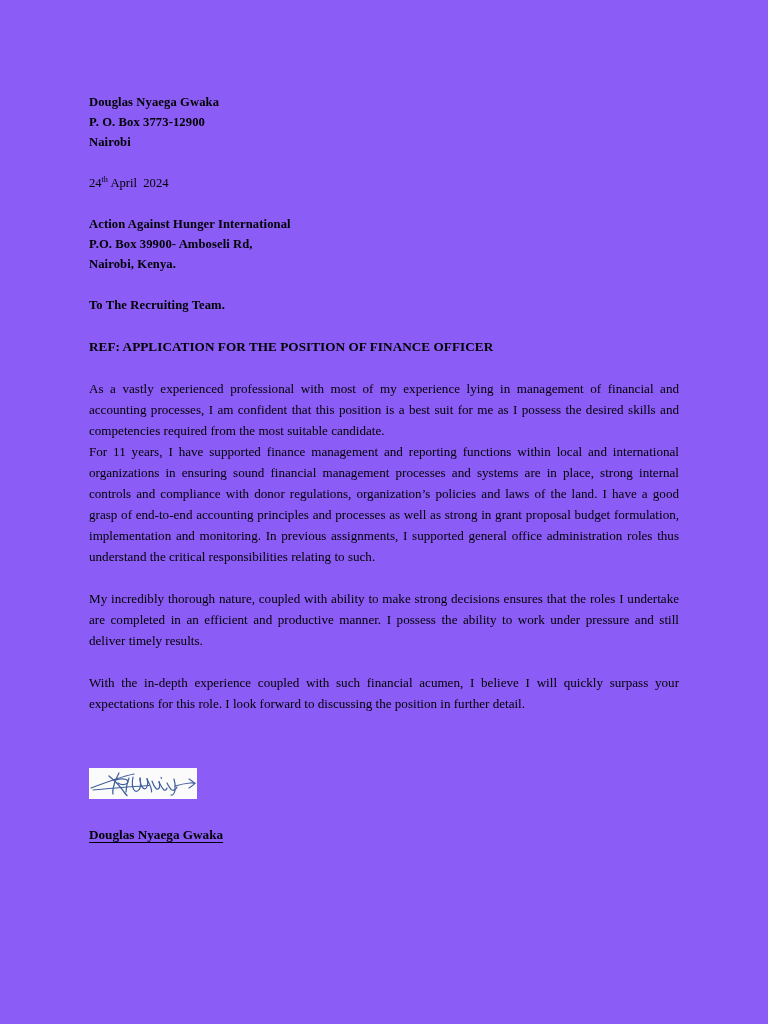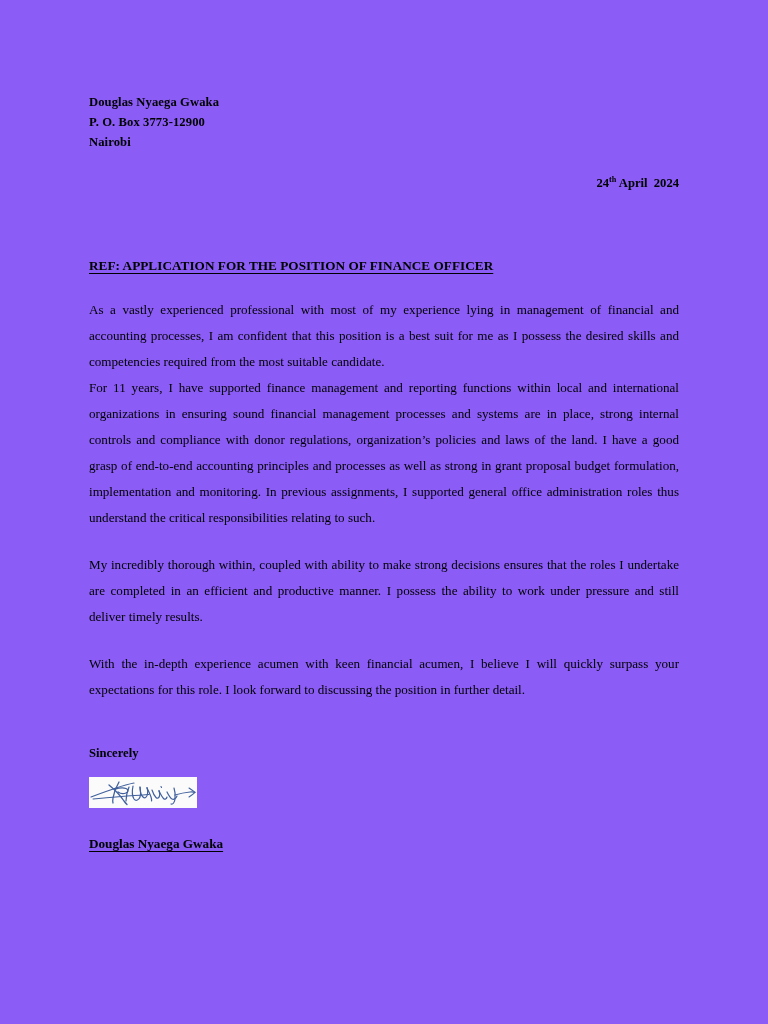--- a/index.html
+++ b/index.html
@@ -35,42 +35,41 @@
   }
 
   .spacer-sm { height: 20px; }
   .spacer-md { height: 21px; }
   .spacer-body { height: 21px; }
 
   
   .addr-block { margin: 0; }
 
   
-  .date-line { font-weight: bold; font-size: 12.6px; line-height: 20.2px; white-space: pre; text-align: right; }
+  .date-line { font-weight: normal; font-size: 12.6px; line-height: 20.2px; white-space: pre; }
   .date-line sup {
     font-size: 8.2px;
     vertical-align: super;
     line-height: 0;
   }
 
   
   .subject {
     font-weight: bold;
     font-size: 13.2px;
     line-height: 20px;
-    text-decoration: underline;
     text-underline-offset: 2.5px;
     letter-spacing: 0.05px;
     display: inline-block;
   }
 
   
   .para {
     font-size: 13.1px;
-    line-height: 26px;
+    line-height: 21px;
     text-align: justify;
     text-justify: inter-word;
     margin: 0;
     width: 590px;
   }
   .para + .para { margin-top: 0; font-family: Liberation Serif, serif; }
 
   
   .closing {
     font-weight: bold;
@@ -108,46 +107,51 @@
       <div class="bold-line">P. O. Box 3773-12900</div>
       <div class="bold-line">Nairobi</div>
     </div>
 
     <div class="spacer-sm"></div>
 
     <div class="date-line"><span>24</span><sup>th</sup><span> April  2024</span></div>
 
     <div class="spacer-md"></div>
 
+    <div class="addr-block">
+      <div class="bold-line">Action Against Hunger International</div>
+      <div class="bold-line">P.O. Box 39900- Amboseli Rd,</div>
+      <div class="bold-line">Nairobi, Kenya.</div>
+    </div>
 
     <div class="spacer-md"></div>
 
+    <div class="bold-line">To The Recruiting Team.</div>
 
     <div class="spacer-md"></div>
 
     <div>
       <span class="subject">REF: APPLICATION FOR THE POSITION OF FINANCE OFFICER</span>
     </div>
 
     <div class="spacer-body"></div>
 
     <p class="para">As a vastly experienced professional with most of my experience lying in management of financial and accounting processes, I am confident that this position is a best suit for me as I possess the desired skills and competencies required from the most suitable candidate.</p>
     <p class="para">For 11 years, I have supported finance management and reporting functions within local and international organizations in ensuring sound financial management processes and systems are in place, strong internal controls and compliance with donor regulations, organization’s policies and laws of the land. I have a good grasp of end-to-end accounting principles and processes as well as strong in grant proposal budget formulation, implementation and monitoring. In previous assignments, I supported general office administration roles thus understand the critical responsibilities relating to such.</p>
 
     <div class="spacer-body"></div>
 
-    <p class="para">My incredibly thorough within, coupled with ability to make strong decisions ensures that the roles I undertake are completed in an efficient and productive manner. I possess the ability to work under pressure and still deliver timely results.</p>
+    <p class="para">My incredibly thorough nature, coupled with ability to make strong decisions ensures that the roles I undertake are completed in an efficient and productive manner. I possess the ability to work under pressure and still deliver timely results.</p>
 
     <div class="spacer-body"></div>
 
-    <p class="para">With the in-depth experience acumen with keen financial acumen, I believe I will quickly surpass your expectations for this role. I look forward to discussing the position in further detail.</p>
+    <p class="para">With the in-depth experience coupled with such financial acumen, I believe I will quickly surpass your expectations for this role. I look forward to discussing the position in further detail.</p>
 
     <div style="height:40px"></div>
 
-    <div class="closing">Sincerely</div>
 
     <div style="height:14px"></div>
 
     <div class="sig-wrap">
       <svg width="108" height="31" viewBox="0 0 108 31" xmlns="http://www.w3.org/2000/svg">
         <g fill="none" stroke="#40609c" stroke-linecap="round" stroke-linejoin="round">
           <path d="M2 20 C 10 17, 18 14, 27 11 C 33 9, 40 7, 45 6" stroke-width="1.2"></path>
           <path d="M4 22 C 14 21, 26 20, 38 19 C 46 18.5, 54 18, 60 17.5" stroke-width="1.1"></path>
           <path d="M20 8 C 26 13, 31 18, 35 24 C 36.5 26, 37.5 27, 38 27.5" stroke-width="1.3"></path>
           <path d="M30 5 C 27 10, 25 15, 24 21 C 23.6 23.5, 23.6 25, 24 26" stroke-width="1.3"></path>

